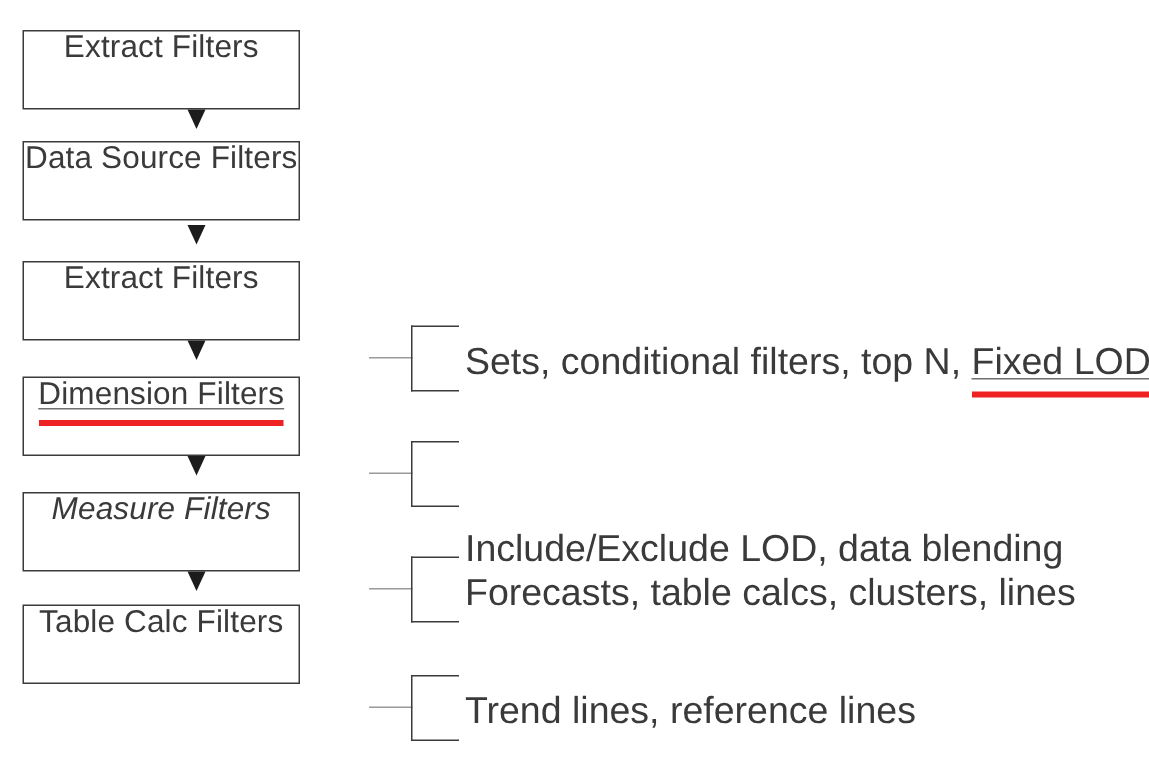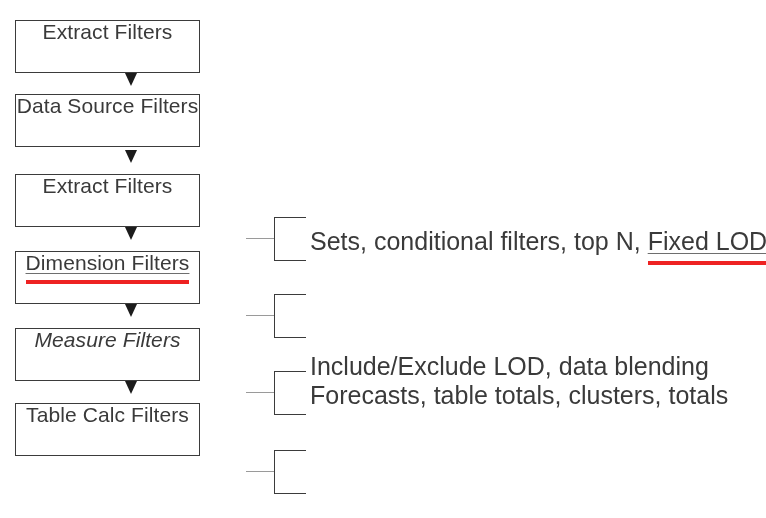--- a/index.html
+++ b/index.html
@@ -145,18 +145,19 @@
   <div class="connector" style="top:238px;"></div>
   <div class="bracket" style="top:217px;"></div>
   <div class="note" style="top:229px;"><span>Sets, conditional filters, top N, </span><span class="hl"><span>Fixed LOD</span><span class="redbar"></span></span></div>
 
   <div class="connector" style="top:315px;"></div>
   <div class="bracket" style="top:294px;"></div>
   <div class="note" style="top:306px;margin-top:48px;"><span>Include/Exclude LOD, data blending</span></div>
 
   <div class="connector" style="top:392px;"></div>
   <div class="bracket" style="top:371px;"></div>
-  <div class="note" style="top:383px;"><span>Forecasts, table totals, clusters, totals</span></div>
+  <div class="note" style="top:383px;"><span>Forecasts, table calcs, clusters, lines</span></div>
 
   <div class="connector" style="top:471px;"></div>
   <div class="bracket" style="top:450px;"></div>
+  <div class="note" style="top:462px;"><span>Trend lines, reference lines</span></div>
 
 </div>
 
 </body></html>

